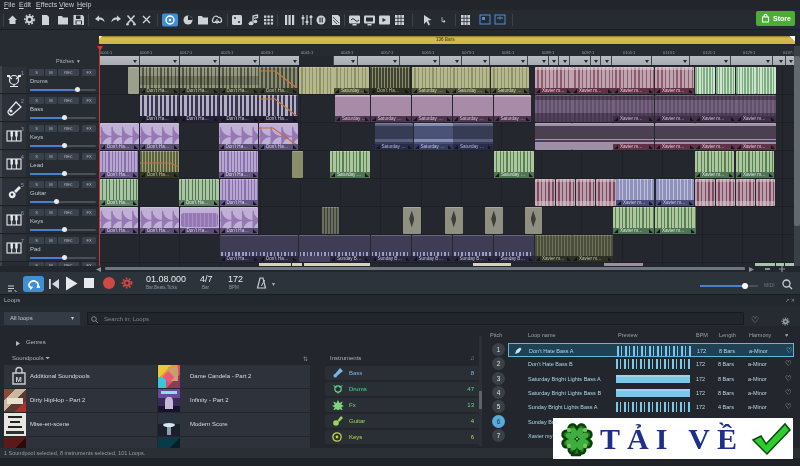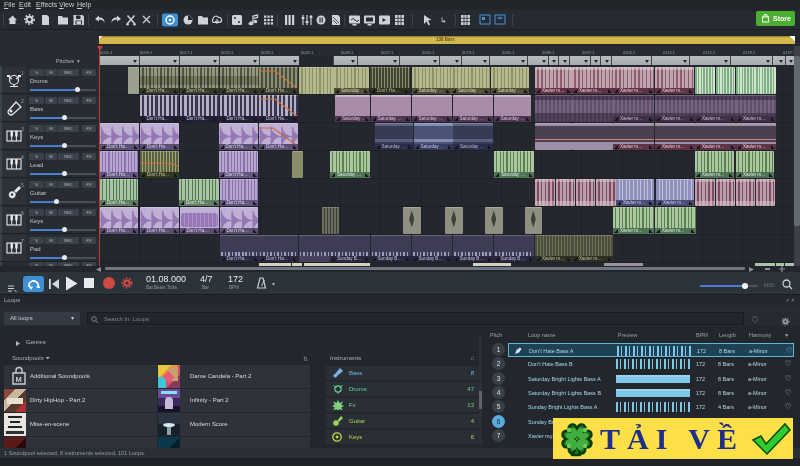--- a/index.html
+++ b/index.html
@@ -73,21 +73,21 @@
 #looplist{position:absolute;left:482px;top:0;width:318px;height:122px}
 .llhead{position:absolute;top:6px;color:#9aa1a9;font-size:5.5px}
 .llrow{position:absolute;left:26px;width:286px;height:14px;color:#b8d6e2;font-size:5.5px}
 .pitchc{position:absolute;left:10px;width:13px;height:13px;border-radius:50%;background:#3a4047;color:#dfe3e7;
  font-size:6.5px;text-align:center;line-height:13px}
 .prev{position:absolute;left:108px;top:2px;width:74px;height:10px}
 
 #statusbar{position:absolute;left:0;top:448px;width:800px;height:10px;background:#2a2f36;color:#969ca4;font-size:5.5px}
 #bottomstrip{position:absolute;left:0;top:458px;width:800px;height:8px;background:#1f2227}
 
-#wm{position:absolute;left:553px;top:418px;width:240px;height:41px;background:#fde047;z-index:50}
+#wm{position:absolute;left:553px;top:418px;width:240px;height:41px;background:#ffffff;z-index:50}
 #wmtext{position:absolute;left:47px;top:1px;width:152px;height:40px;color:#1d2f8a;
  font-family:"Liberation Serif",serif;font-weight:bold;font-size:30px;line-height:40px;letter-spacing:7px}
 
 .sliver1{background:#9aa08c;height:27px}
 .sliver2{background:#8a8d6a;height:27px}
 .oliveD{background:linear-gradient(180deg,#8f9279 0 2px,#474a39 2px 25px,#363a2b 25px),repeating-linear-gradient(90deg,#979a82 0 1.6px,#3c3f30 1.6px 3.2px)}
 .oliveD{background:linear-gradient(180deg,rgba(26,28,16,0) 0 9px,rgba(26,28,16,.25) 9px 18px,rgba(26,28,16,0) 18px),repeating-linear-gradient(90deg,#94977f 0 2.2px,#50533f 2.2px 3.6px)}
 .oliveD .lbl{background:#363a2b;color:#c6cab0}
 .oliveFade{background:repeating-linear-gradient(90deg,#8a8d75 0 1.6px,#4a4d3a 1.6px 4px)}
 .ygSat{background:repeating-linear-gradient(90deg,#b5b78c 0 2.4px,#8e9166 2.4px 3.6px)}

